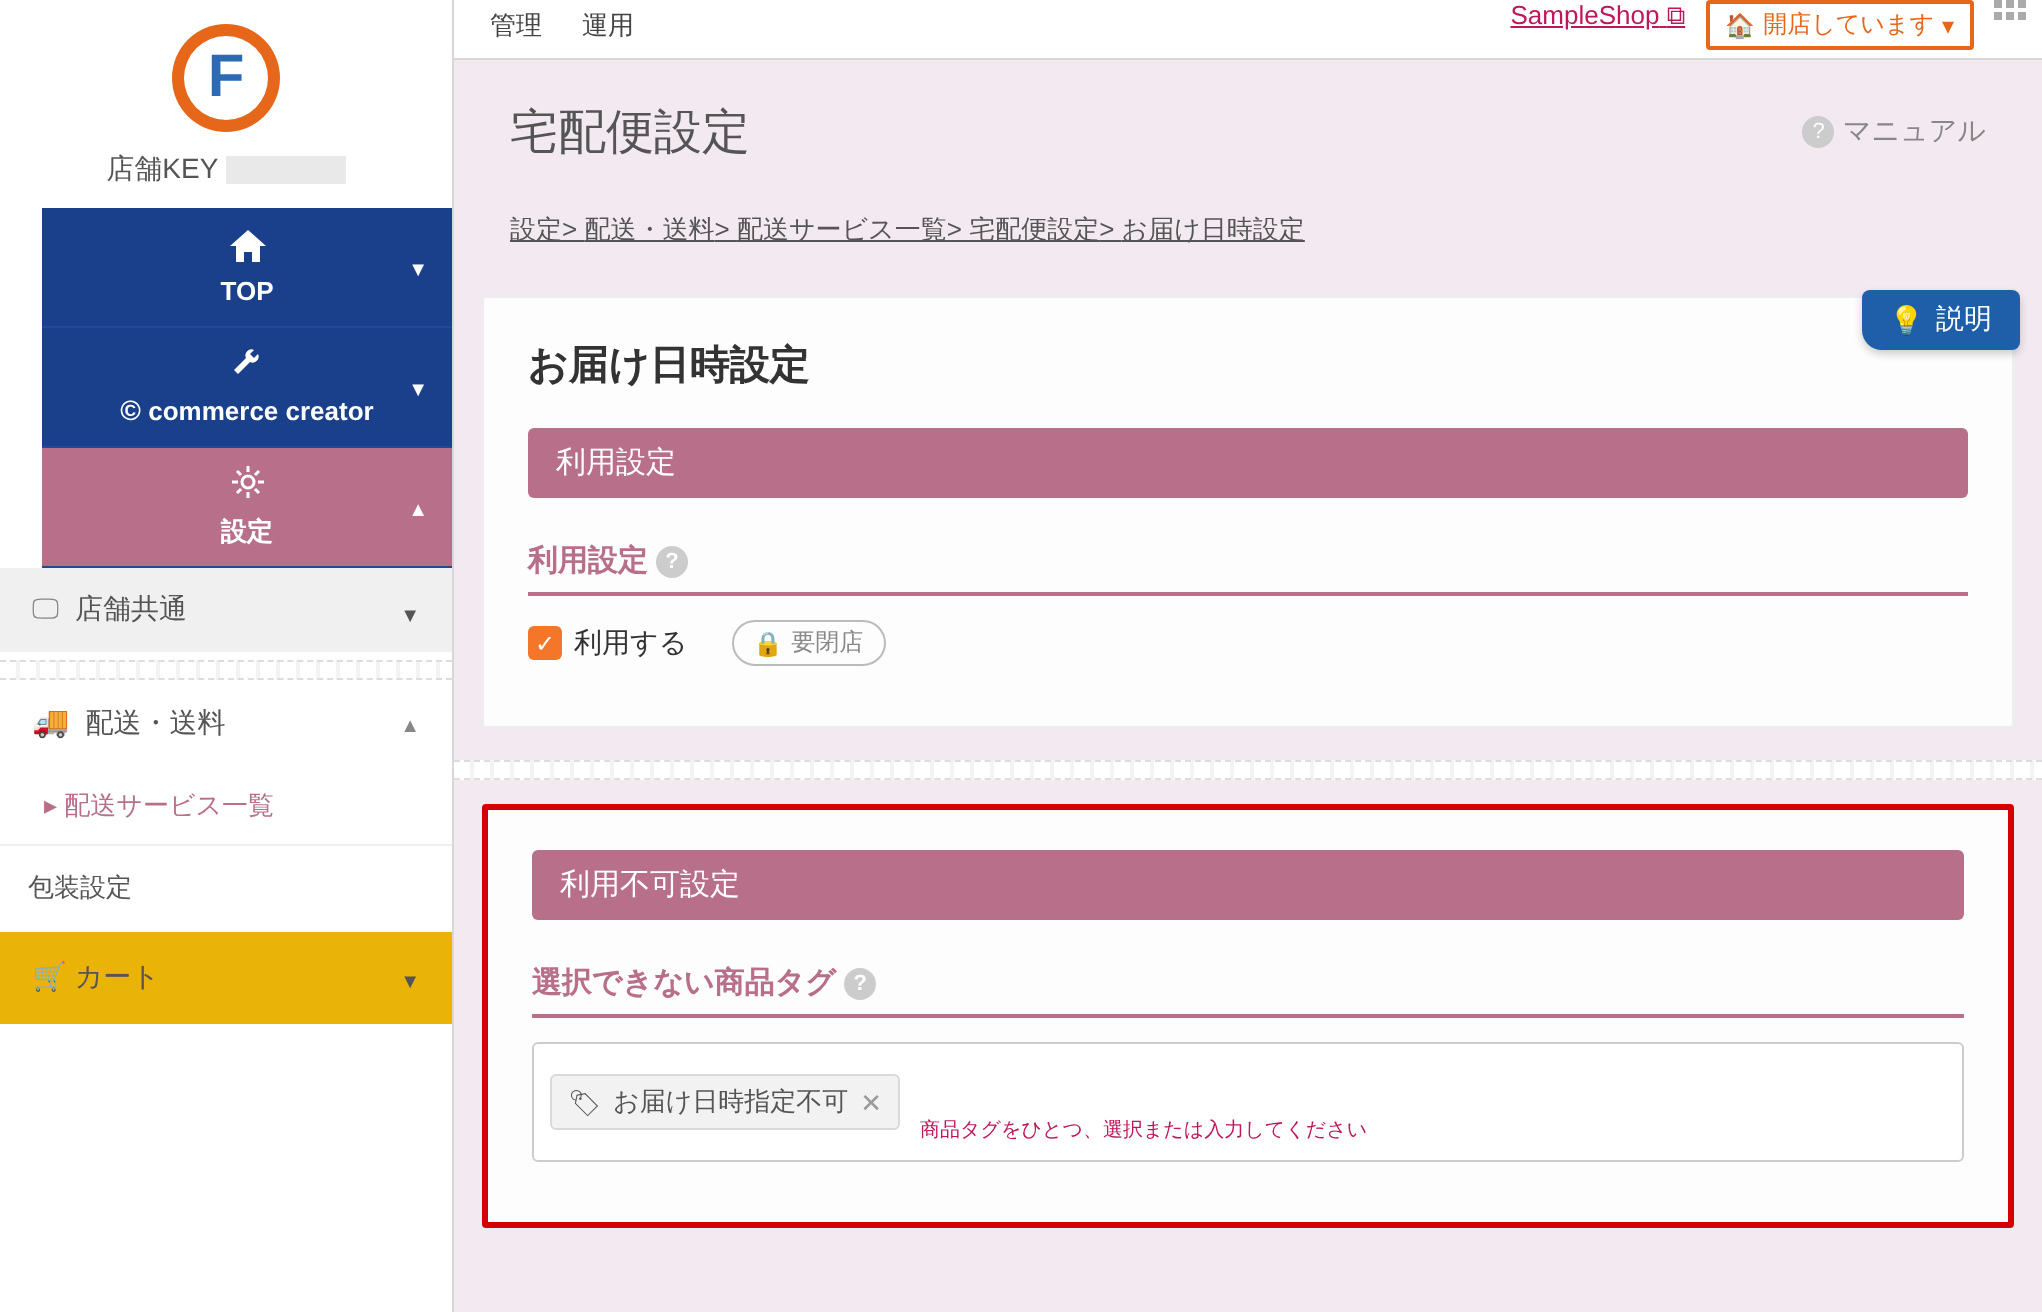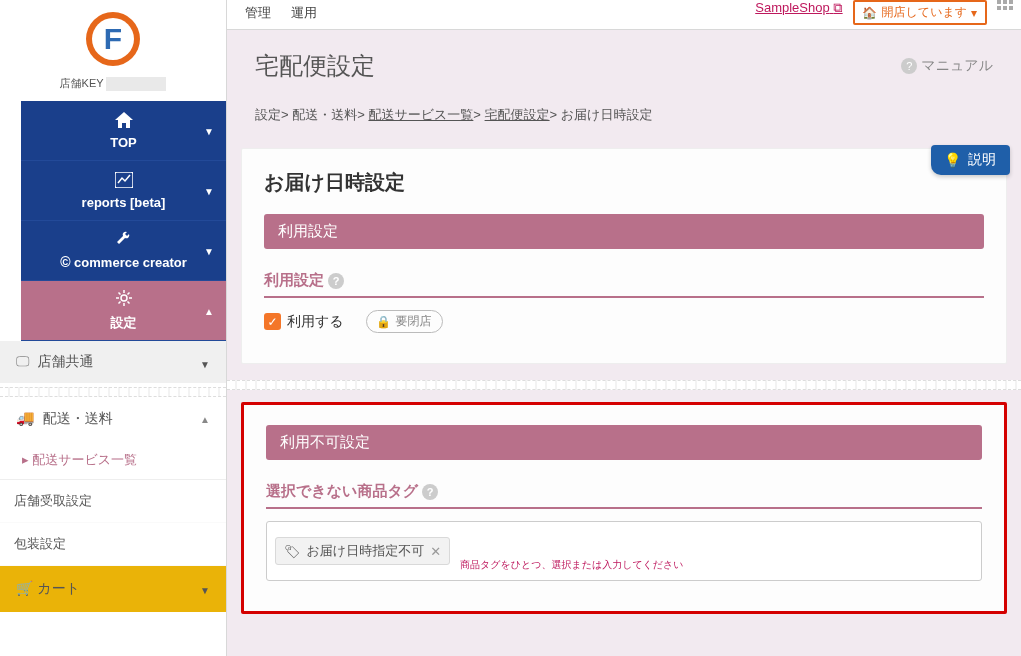--- a/index.html
+++ b/index.html
@@ -2,21 +2,21 @@
 <html><head>
 <meta charset="utf-8">
 <style>
 * { margin: 0; padding: 0; box-sizing: border-box; font-family: "Hiragino Kaku Gothic Pro", "Meiryo", sans-serif; }
 body { background: #fff; color: #333; font-size: 14px; }
 .app { display: flex; width: 1021px; height: 656px; overflow: hidden; }
 .sidebar { width: 226px; background: #fff; display: flex; flex-direction: column; }
 .logo-area { text-align: center; padding: 12px 0 6px; }
 .logo-circle { width: 54px; height: 54px; border-radius: 50%; background: #e6671a; display: inline-flex; align-items: center; justify-content: center; }
 .logo-inner { width: 42px; height: 42px; border-radius: 50%; background: #fff; display: inline-flex; align-items: center; justify-content: center; color: #2d6ab3; font-weight: bold; font-size: 30px; }
-.shop-key { text-align: center; padding: 4px 0 10px; font-size: 11px; color: #555; }
+.shop-key { text-align: center; padding: 4px 0 10px; font-size: 14px; color: #555; }
 .shop-key .mask { display: inline-block; width: 60px; height: 14px; background: #e9e9e9; vertical-align: middle; }
 .nav-primary { display: flex; flex-direction: column; }
 .nav-item { background: #1a3f8b; color: #fff; border-bottom: 1px solid #234a99; position: relative; padding: 8px 0; display: flex; flex-direction: column; align-items: center; justify-content: center; min-height: 60px; margin-left: 21px; }
 .nav-item.active { background: #b8708a; }
 .nav-item .icon { font-size: 18px; }
 .nav-item .label { font-size: 13px; font-weight: bold; margin-top: 2px; }
 .nav-item .chev { position: absolute; right: 12px; top: 50%; transform: translateY(-50%); font-size: 12px; }
 .subnav { background: #fff; }
 .subnav-item { display: flex; align-items: center; justify-content: space-between; padding: 12px 16px; color: #555; border-bottom: 1px solid #fff; cursor: pointer; }
 .subnav-item .icon { margin-right: 8px; color: #888; font-size: 15px; }
@@ -30,21 +30,21 @@
 .main { flex: 1; background: #f2eaf0; display: flex; flex-direction: column; overflow: hidden; border-left: 1px solid #d8d8d8; }
 .topbar { height: 30px; background: #fff; border-bottom: 1px solid #d8d8d8; display: flex; align-items: flex-start; padding: 0 8px; font-size: 13px; }
 .topbar .tab { padding: 4px 10px; color: #444; cursor: pointer; }
 .topbar .spacer { flex: 1; }
 .topbar .sample { color: #be185d; text-decoration: underline; margin-right: 10px; cursor: pointer; }
 .topbar .status-btn { border: 2px solid #e6671a; color: #e6671a; padding: 2px 8px; font-size: 12px; background: #fff; border-radius: 2px; cursor: pointer; display: inline-flex; align-items: center; gap: 4px; }
 .topbar .grid-icon { margin-left: 10px; color: #888; font-size: 16px; }
 .page-title-bar { display: flex; align-items: center; justify-content: space-between; padding: 20px 28px 18px; }
 .page-title { font-size: 24px; color: #555; font-weight: normal; }
 .manual { color: #888; font-size: 14px; display: inline-flex; align-items: center; gap: 4px; }
-.breadcrumb { padding: 6px 28px 16px; font-size: 13px; color: #555; }
+.breadcrumb { padding: 6px 28px 16px; font-size: 13px; color: #555; text-decoration: underline; }
 .breadcrumb a { color: #555; text-decoration: underline; }
 .panel { background: #fdfdfd; margin: 8px 14px 16px; border-radius: 2px; padding: 20px 22px 30px; position: relative; border: 1px solid #eee; }
 .panel.highlight { border: 3px solid #d40000; }
 .explain-badge { position: absolute; top: -4px; right: -4px; background: #1f5fa9; color: #fff; padding: 6px 14px; border-radius: 4px 4px 4px 10px; font-size: 14px; display: inline-flex; align-items: center; gap: 6px; box-shadow: 0 2px 4px rgba(0,0,0,0.2); }
 .card-title { font-size: 20px; color: #333; margin-bottom: 18px; font-weight: bold; }
 .section-header { background: #b8708a; color: #fff; padding: 8px 14px; font-size: 15px; border-radius: 3px; margin-bottom: 22px; }
 .field-label { color: #b8708a; font-size: 15px; font-weight: bold; display: flex; align-items: center; gap: 4px; padding-bottom: 6px; border-bottom: 2px solid #b8708a; margin-bottom: 12px; }
 .q-icon { display: inline-flex; width: 16px; height: 16px; border-radius: 50%; background: #ccc; color: #fff; align-items: center; justify-content: center; font-size: 11px; }
 .checkbox-row { display: flex; align-items: center; gap: 22px; margin-top: 10px; }
 .cb { display: inline-flex; align-items: center; gap: 6px; font-size: 14px; }
@@ -76,30 +76,20 @@
         <span class="icon">
           <svg width="18" height="16" viewBox="0 0 18 16">
               <path d="M9 0 L0 8 H3 V16 H7 V11 H11 V16 H15 V8 H18 Z" fill="#fff"></path>
             </svg>
         </span>
         <span class="label">TOP</span>
         <span class="chev chevv"></span>
       </div>
       <div class="nav-item">
         <span class="icon">
-          <svg width="18" height="16" viewBox="0 0 18 16">
-              <rect x="0" y="0" width="18" height="16" rx="2" fill="none" stroke="#fff" stroke-width="1.5"></rect>
-              <path d="M3 11 L7 6 L10 9 L15 3" stroke="#fff" stroke-width="1.5" fill="none"></path>
-            </svg>
-        </span>
-        <span class="label">reports [beta]</span>
-        <span class="chev chevv"></span>
-      </div>
-      <div class="nav-item">
-        <span class="icon">
           <svg width="16" height="16" viewBox="0 0 16 16">
               <path d="M13 3 a3 3 0 0 1 -4 4 L3 13 l0 0 L1 11 L7 5 a3 3 0 0 1 4 -4 l-2 2 l2 2 z" fill="#fff"></path>
             </svg>
         </span>
         <span class="label"><span style="font-size:14px;">©</span> <span>commerce creator</span></span>
         <span class="chev chevv"></span>
       </div>
       <div class="nav-item active">
         <span class="icon">
           <svg width="18" height="18" viewBox="0 0 18 18">
@@ -118,21 +108,20 @@
     </div>
 
     <div class="torn"></div>
 
     <div class="subnav">
       <div class="subnav-item">
         <span><span class="icon">🚚</span><span>配送・送料</span></span>
         <span class="chev chevu"></span>
       </div>
       <div class="subnav-child">▸ <span>配送サービス一覧</span></div>
-      <div class="subnav-child2">店舗受取設定</div>
       <div class="subnav-child2">包装設定</div>
       <div class="subnav-cart">
         <span><span class="icon">🛒</span> <span>カート</span></span>
         <span class="chev chevv"></span>
       </div>
     </div>
   </div>
 
   <div class="main">
     <div class="topbar">

